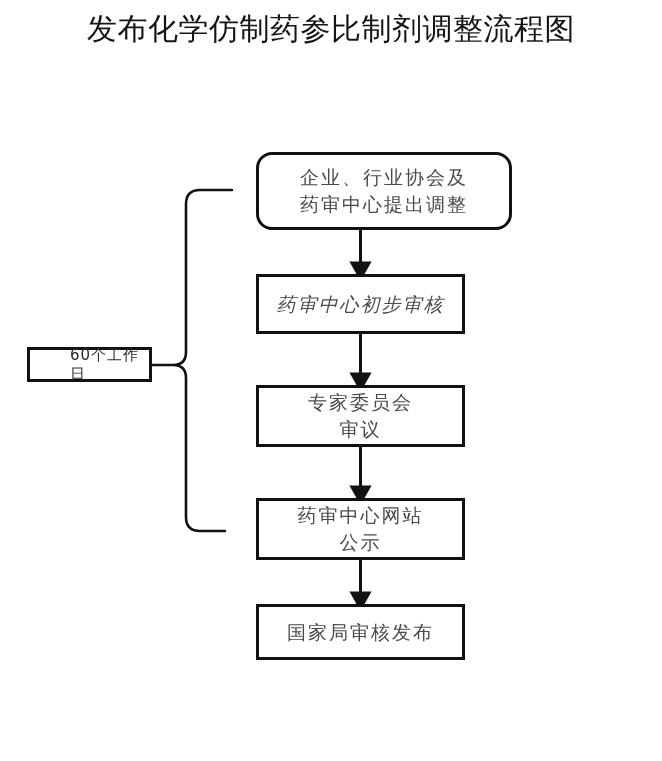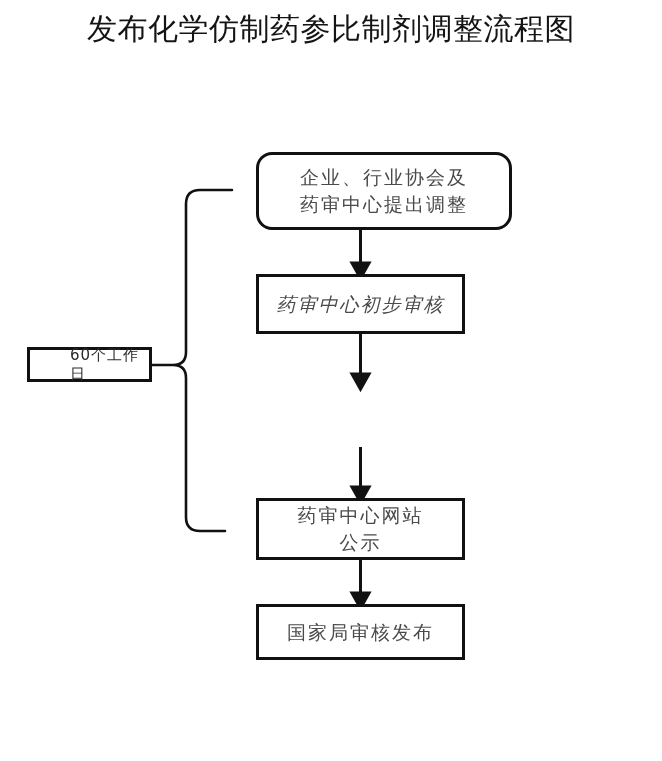--- a/index.html
+++ b/index.html
@@ -117,20 +117,24 @@
 
   <div class="node rounded" style="left:232px; top:152px; width:256px; height:78px;">
     <span class="node-text">企业、行业协会及
 药审中心提出调整</span>
   </div>
 
   <div class="node" style="left:256px; top:274px; width:209px; height:60px;font-style:italic;">
     <span class="node-text">药审中心初步审核</span>
   </div>
 
+  <div class="node" style="left:256px; top:385px; width:209px; height:62px;">
+    <span class="node-text">专家委员会
+审议</span>
+  </div>
 
   <div class="node" style="left:256px; top:604px; width:209px; height:56px;">
     <span class="node-text">国家局审核发布</span>
   </div>
 
   <div class="node" style="left:256px; top:498px; width:209px; height:62px;">
     <span class="node-text">药审中心网站
 公示</span>
   </div>
 

